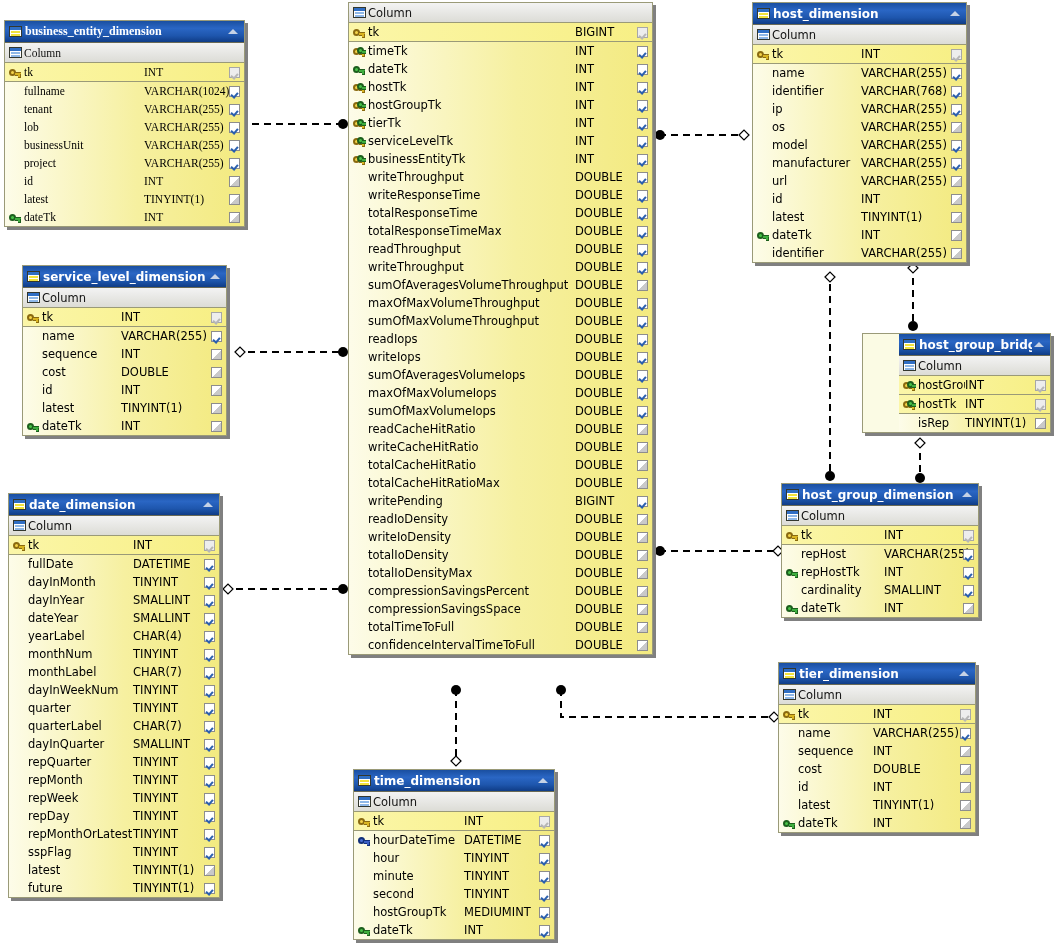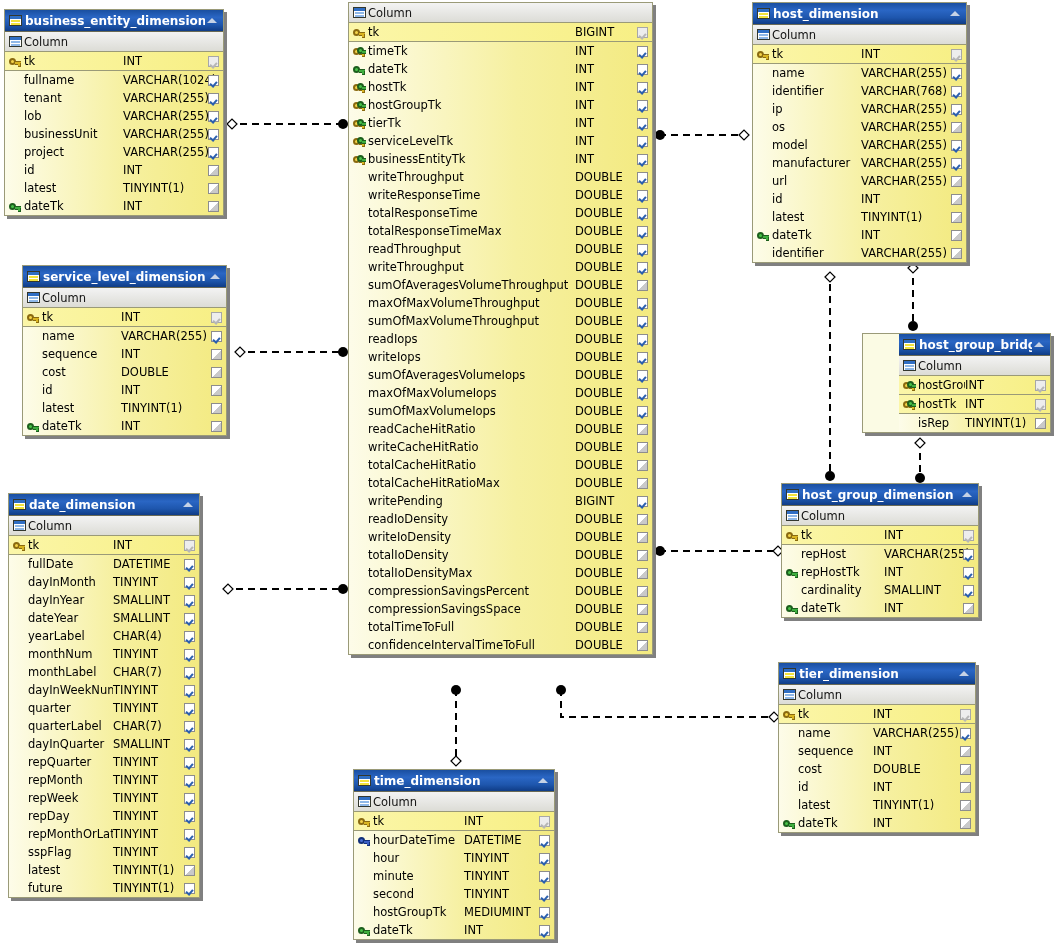--- a/index.html
+++ b/index.html
@@ -190,21 +190,21 @@
         <polygon points="908,268 913,263 918,268 913,273" fill="#ffffff" stroke="#000000" stroke-width="1.2"></polygon>
       </g>
       <g>
         <path d="M 920,441 L 920,480" fill="none" stroke="#000000" stroke-width="1.2" stroke-dasharray="7,5" shape-rendering="crispEdges"></path>
         <circle cx="920" cy="478" r="5" fill="#000000"></circle>
         <polygon points="915,443 920,438 925,443 920,448" fill="#ffffff" stroke="#000000" stroke-width="1.2"></polygon>
       </g>
     </svg>
 
   <div id="tables-layer">
-      <div class="tbl" style="left: 4px; top: 9px; width: 220px;">
+      <div class="tbl" style="left: 4px; top: 20px; width: 241px; font-family: Liberation Serif, serif;">
         <div class="titlebar">
           <span class="tbl-icon"></span>
           <span class="tname">business_entity_dimension</span>
           <span class="collapse-btn"></span>
         </div>
         <div class="colhdr">
           <span class="colhdr-icon"></span>
           <span>Column</span>
         </div>
         <div class="rows">
@@ -372,21 +372,21 @@
               </span>
               <span class="namecell">dateTk</span>
               <span class="typecell" style="width:87px">INT</span>
               <span class="chkcell">
                 <span class="cb off"></span>
               </span>
             </div>
           </div>
         </div>
       </div>
-      <div class="tbl" style="left: 8px; top: 493px; width: 192px;">
+      <div class="tbl" style="left: 8px; top: 493px; width: 212px;">
         <div class="titlebar">
           <span class="tbl-icon"></span>
           <span class="tname">date_dimension</span>
           <span class="collapse-btn"></span>
         </div>
         <div class="colhdr">
           <span class="colhdr-icon"></span>
           <span>Column</span>
         </div>
         <div class="rows">

